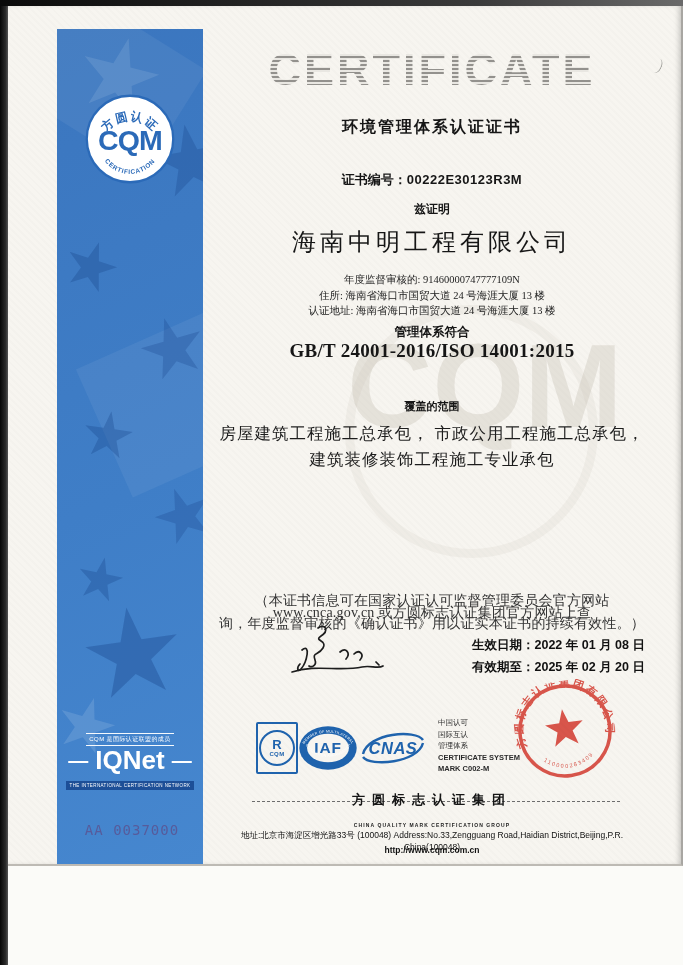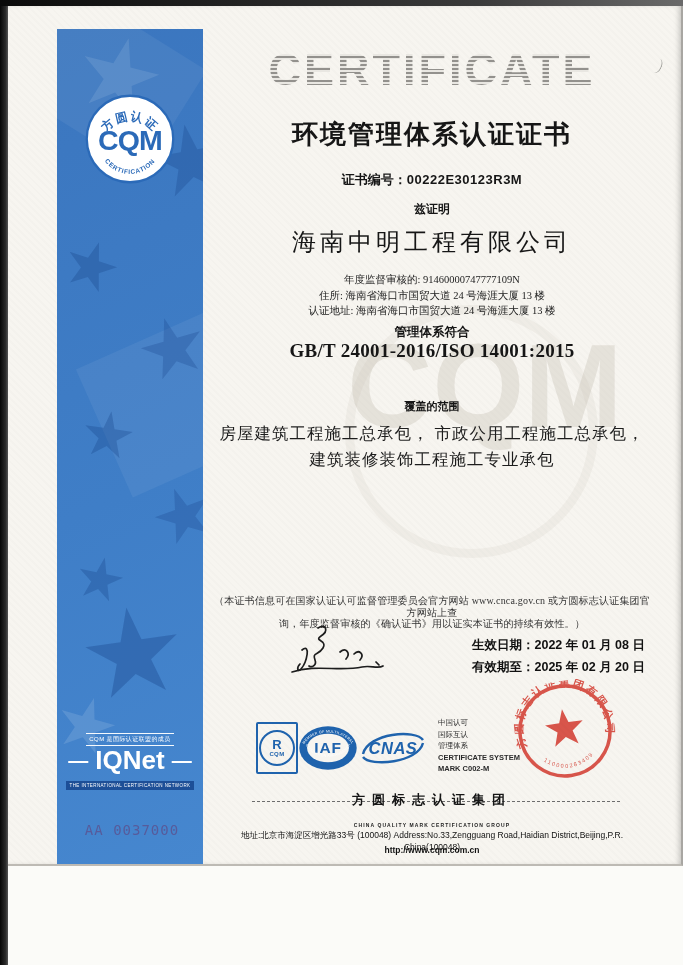--- a/index.html
+++ b/index.html
@@ -32,32 +32,32 @@
   .iqnet-sub{display:inline-block;margin-top:1px;background:#1d4f97;font-size:4.5px;
              letter-spacing:.4px;padding:2px 4px;}
   .serial{position:absolute;left:57px;top:822px;width:150px;text-align:center;
           font-family:"DejaVu Sans Mono","Liberation Mono",monospace;
           font-size:14px;letter-spacing:1px;color:#575b9b;}
   
   .cw{position:absolute;left:212px;width:440px;text-align:center;color:#161616;z-index:2;}
   .watermark-title{top:44px;font-size:45px;font-weight:800;letter-spacing:3px;
       background:repeating-linear-gradient(to bottom,#93918d 0 2px,#e9e7e2 2px 4px);
       -webkit-background-clip:text;background-clip:text;color:transparent;z-index:1;}
-  .title{top:117px;font-size:26px;font-weight:700;letter-spacing:2px;}
+  .title{top:117px;font-size:16px;font-weight:700;letter-spacing:2px;}
   .cert-no{top:171px;font-size:13px;font-weight:700;}
   .cert-no .num{font-weight:600;letter-spacing:.5px;}
   .attest{top:201px;font-size:12px;font-weight:700;}
   .kai{font-family:"Liberation Serif","DejaVu Serif",serif;}
   .company{top:226px;font-size:24px;letter-spacing:4px;font-weight:500;}
   .addr-block{top:272px;font-size:10.5px;line-height:15.5px;color:#222;}
   .std-label{top:324px;font-size:12.5px;font-weight:700;}
   .standard{top:340px;font-size:19px;font-weight:700;font-family:"Liberation Serif","DejaVu Serif",serif;letter-spacing:.3px;}
   .scope-label{top:399px;font-size:11px;font-weight:700;}
   .scope{top:421px;font-size:16.5px;line-height:26px;letter-spacing:1px;color:#1d1d1d;}
-  .note{top:595px;font-size:10px;line-height:11.5px;color:#333;letter-spacing:.2px;}
+  .note{top:595px;font-size:14px;line-height:11.5px;color:#333;letter-spacing:.2px;}
   .dates{position:absolute;left:472px;top:634px;text-align:left;font-size:12.5px;
          font-weight:700;line-height:22px;color:#111;z-index:2;}
   
   .wm-cqm{position:absolute;left:285px;top:318px;width:400px;text-align:center;z-index:0;
           font-size:118px;font-weight:800;letter-spacing:0px;color:rgba(188,183,170,.30);
           font-family:"Liberation Sans",sans-serif;}
   .wm-ring{position:absolute;left:345px;top:305px;width:235px;height:235px;border-radius:50%;
            border:9px solid rgba(196,191,178,.16);z-index:0;}
   
   .signature{position:absolute;left:288px;top:620px;z-index:2;}

